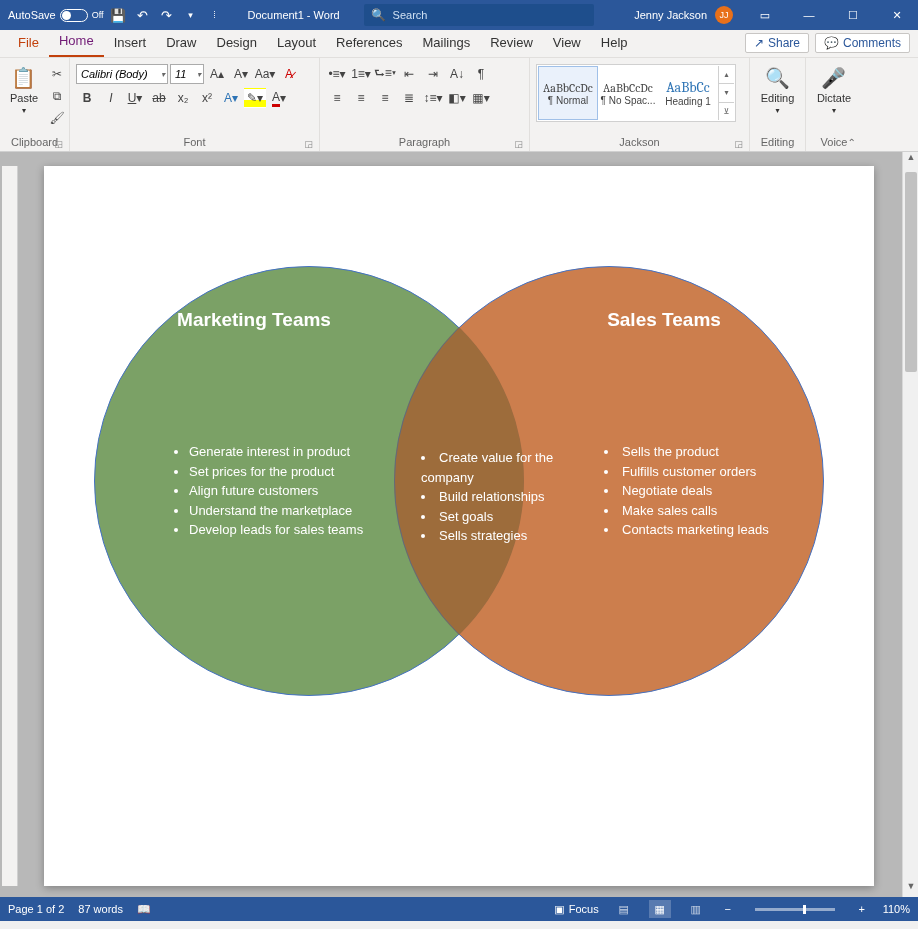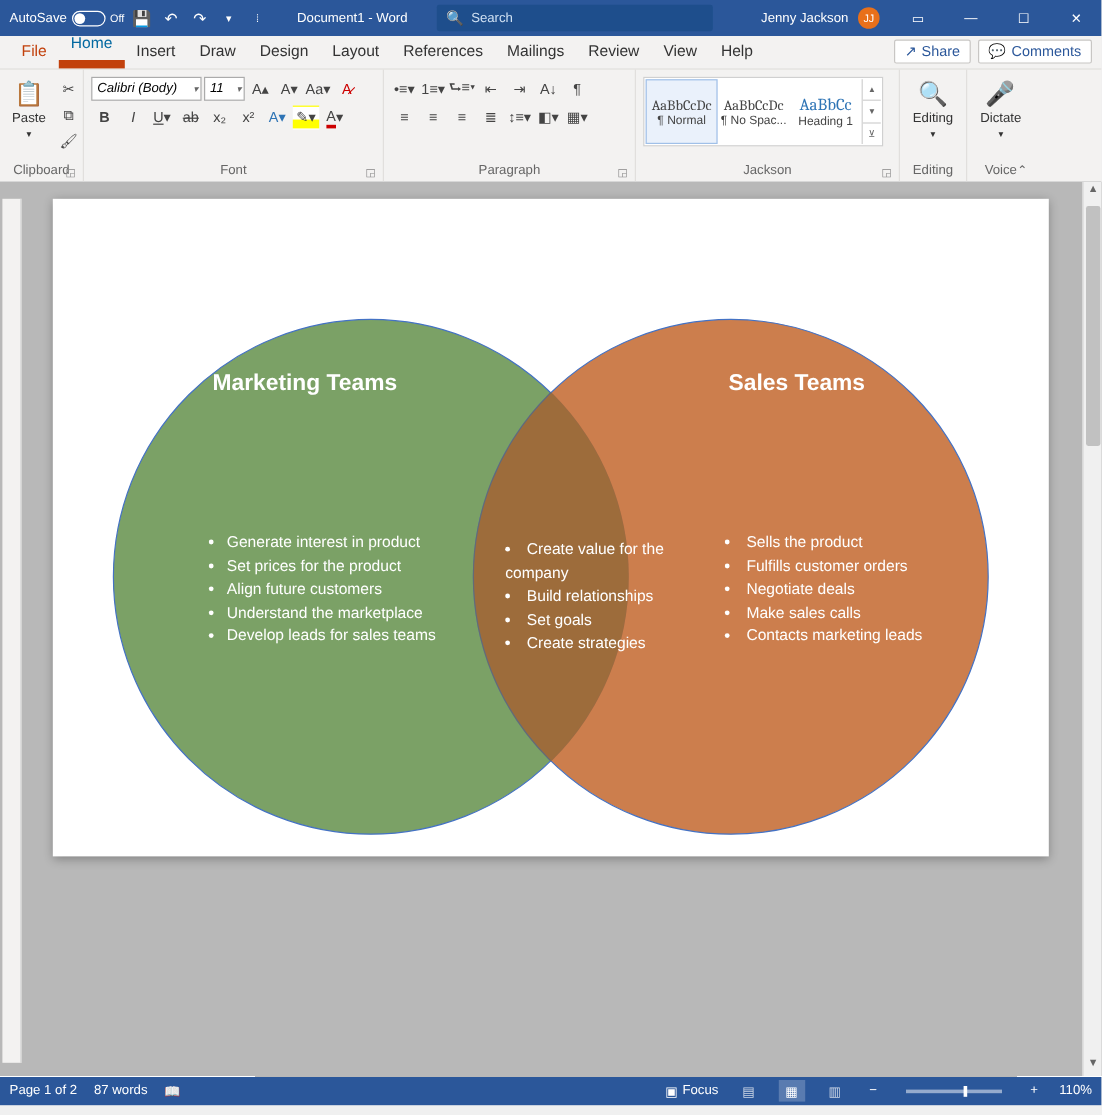--- a/index.html
+++ b/index.html
@@ -17,21 +17,21 @@
   .search-box .icon { margin-right: 6px; font-size:12px;}
   .titlebar .right { margin-left: auto; display: flex; align-items: center; gap: 4px; padding-right: 1px;}
   .user-badge { width:18px; height:18px; background:#e8701a; border-radius:50%; color:#fff; font-size:9px; display:flex; align-items:center; justify-content:center; margin-left:4px; margin-right:8px;}
   .win-btn { width:40px; height:30px; display:flex; align-items:center; justify-content:center; color:#fff; font-size:11px;}
   .titlebar .username { margin-left: 8px;}
 
   
   .tabs { height: 28px; background: #f3f2f1; display:flex; align-items:flex-end; border-bottom:1px solid #e1dfdd; font-size:13px; padding-left:8px; position:relative;}
   .tab { padding: 5px 10px 7px; color:#333; cursor:default;}
   .tab.file { color:#c2410c; }
-  .tab.active { color:#0369a1; border-bottom: 7px solid #c2410c; font-weight:500;}
+  .tab.active { color:#701a75; border-bottom: 2px solid #c2410c; font-weight:500;}
   .tabs .right-tabs { position:absolute; right:8px; top:3px; display:flex; gap:6px;}
   .share-btn, .comments-btn { border:1px solid #c8c6c4; background:#fff; padding:2px 8px; font-size:12px; color:#2b579a; display:flex; align-items:center; gap:4px; border-radius:2px;}
 
   
   .ribbon { height: 94px; background: #f3f2f1; border-bottom:1px solid #d0d0d0; display:flex; font-size:11px;}
   .group { border-right:1px solid #e1dfdd; padding: 2px 6px 0; display:flex; flex-direction:column; justify-content:space-between; position:relative;}
   .group-body { flex:1; display:flex; align-items:flex-start; gap:4px; padding-top:4px;}
   .group-label { text-align:center; color:#666; font-size:11px; padding:2px 0 3px; position:relative;}
   .group-label .launcher { position:absolute; right:0; bottom:2px; font-size:9px; color:#888;}
   .rib-btn { display:flex; flex-direction:column; align-items:center; gap:2px; padding:2px 4px; color:#333;}
@@ -45,21 +45,21 @@
   .style-box .prev { font-family: Cambria, serif; font-size:12px;}
   .style-box .h1 { color:#2e74b5; font-size:14px;}
   .style-gallery { border:1px solid #d0d0d0; background:#fff; display:flex; padding:1px; position:relative;}
   .style-scroll { width:16px; display:flex; flex-direction:column; border-left:1px solid #d0d0d0;}
   .style-scroll div { flex:1; display:flex; align-items:center; justify-content:center; font-size:8px; color:#666; border-bottom:1px solid #d0d0d0;}
   .style-scroll div:last-child { border-bottom:none;}
   .collapse-rib { position:absolute; right:6px; bottom:3px; font-size:10px; color:#666;}
 
   
   .doc-area { height: 745px; background:#b8b8b8; display:flex; justify-content:center; overflow:auto; padding-top:14px; position:relative;}
-  .page { width: 830px; height: 548px; background:#fff; box-shadow: 0 2px 8px rgba(0,0,0,.3); position:relative; overflow:hidden;}
+  .page { width: 830px; height: 720px; background:#fff; box-shadow: 0 2px 8px rgba(0,0,0,.3); position:relative; overflow:hidden;}
   .ruler-v { position:absolute; left:2px; top:14px; width:16px; height:720px; background:#f3f2f1; border-right:1px solid #d0d0d0;}
 
   
   .venn { position:absolute; top:100px; left:50px;}
   .circle { position:absolute; width:430px; height:430px; border-radius:50%; border:1px solid #4472c4;}
   .circle.left { background: rgba(112,153,89,.92); left:0; top:0;}
   .circle.right { background: rgba(200,115,62,.92); left:300px; top:0;}
   .overlap-mask { position:absolute; left:300px; top:0; width:430px; height:430px; border-radius:50%; overflow:hidden; pointer-events:none;}
   .overlap-inner { position:absolute; left:-300px; top:0; width:430px; height:430px; border-radius:50%; background: rgba(128,100,55,.55);}
   .venn-title { position:absolute; color:#fff; font-weight:bold; font-size:19px; top:42px; width:100%; text-align:center;}
@@ -289,21 +289,21 @@
           <li>Align future customers</li>
           <li>Understand the marketplace</li>
           <li>Develop leads for sales teams</li>
         </ul>
       </div>
       <div class="list-mid">
         <ul>
           <li>Create value for the company</li>
           <li>Build relationships</li>
           <li>Set goals</li>
-          <li>Create strategies</li>
+          <li>Sells strategies</li>
         </ul>
       </div>
       <div class="list-right">
         <ul>
           <li>Sells the product</li>
           <li>Fulfills customer orders</li>
           <li>Negotiate deals</li>
           <li>Make sales calls</li>
           <li>Contacts marketing leads</li>
         </ul>

